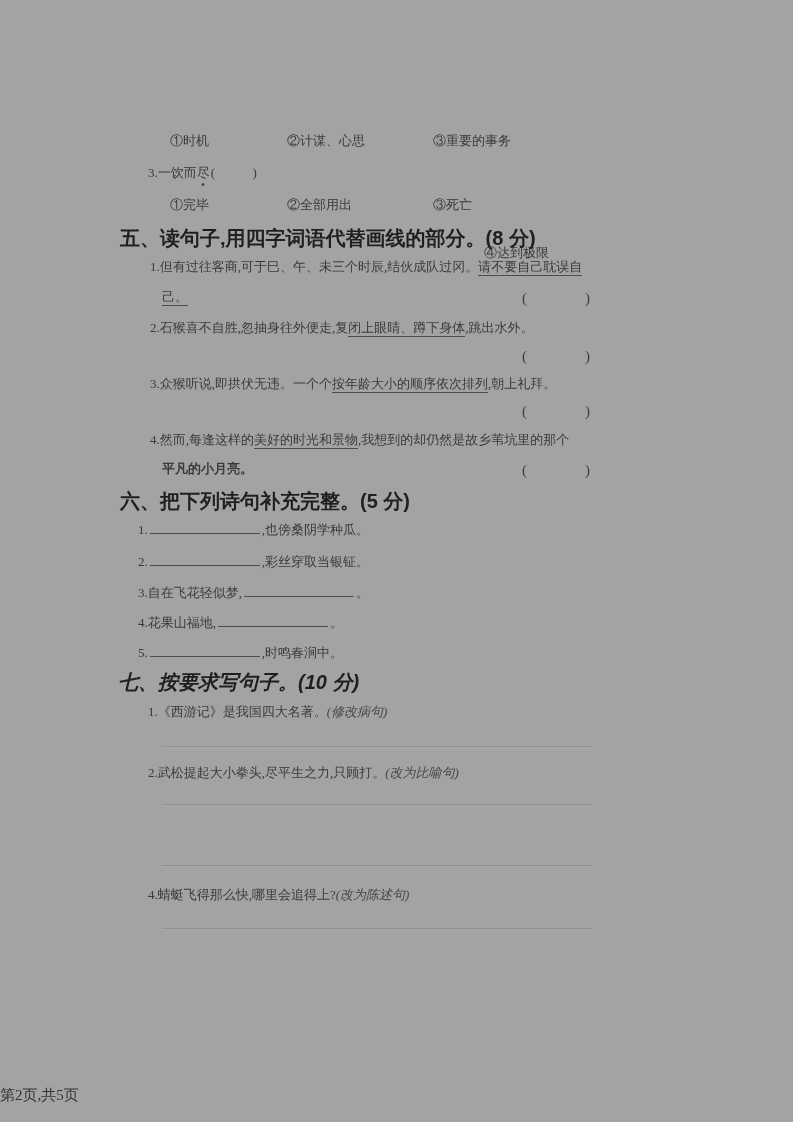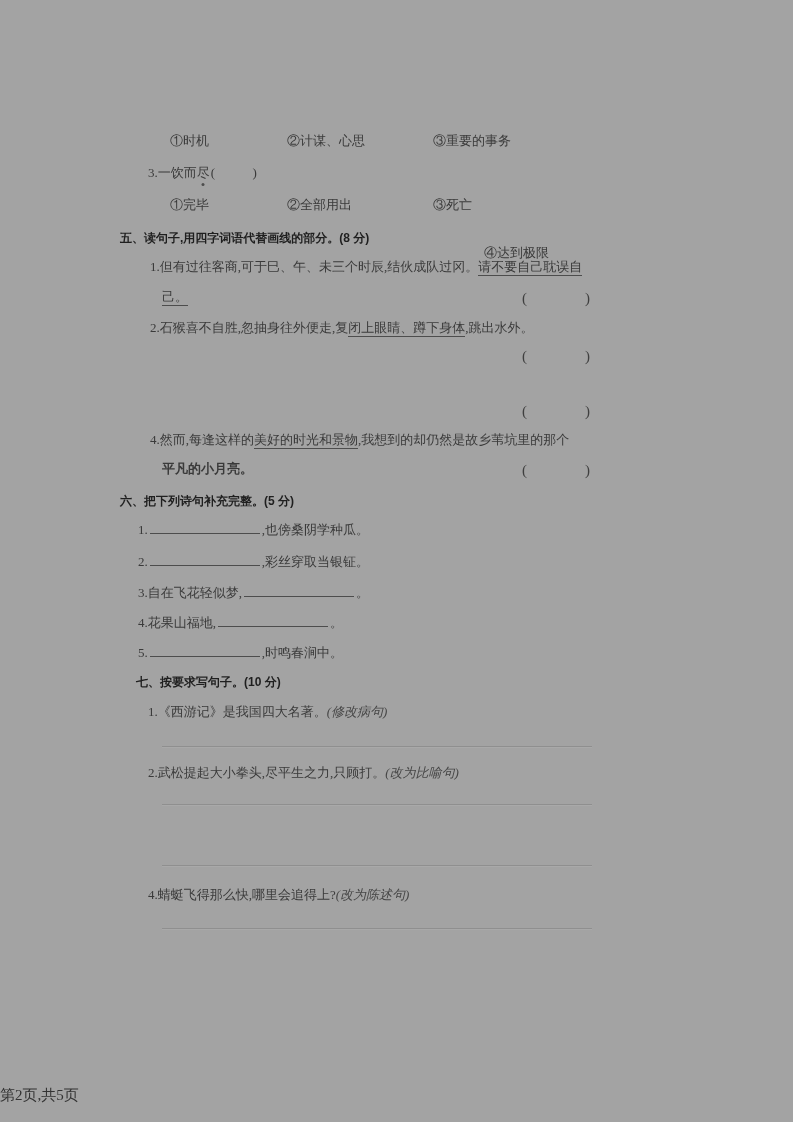--- a/index.html
+++ b/index.html
@@ -20,21 +20,21 @@
     position: absolute;
     white-space: nowrap;
     font-size: 13px;
     line-height: 20px;
     color: #3a3a3a;
   }
   .heading {
     font-weight: bold;
     color: #1f1f1f;
     font-family: "Liberation Sans", "DejaVu Sans", sans-serif;
-    font-size: 12px;
+    font-size: 20px;
   }
   .u {
     border-bottom: 1.2px solid #4d4d4d;
     padding-bottom: 1px;
   }
   .emph {
     position: relative;
   }
   .emph::after {
     content: "";
@@ -138,20 +138,23 @@
   </div>
 
   <div class="ln" style="top:318px; left:150px;">
     <span>2.石猴喜不自胜,忽抽身往外便走,复</span><span class="u">闭上眼睛、蹲下身体</span><span>,跳出水外。</span>
   </div>
   <div class="gparen" style="top:346px;">
     <span>(</span>
     <span>)</span>
   </div>
 
+  <div class="ln" style="top:374px; left:150px;">
+    <span>3.众猴听说,即拱伏无违。一个个</span><span class="u">按年龄大小的顺序依次排列</span><span>,朝上礼拜。</span>
+  </div>
   <div class="gparen" style="top:401px;">
     <span>(</span>
     <span>)</span>
   </div>
 
   <div class="ln" style="top:430px; left:150px;">
     <span>4.然而,每逢这样的</span><span class="u">美好的时光和景物</span><span>,我想到的却仍然是故乡苇坑里的那个</span>
   </div>
   <div class="ln" style="top:459px; left:162px;font-weight:bold;">
     <span>平凡的小月亮。</span>
@@ -172,21 +175,21 @@
   <div class="ln" style="top:582px; left:138px;">
     <span>3.</span><span>自在飞花轻似梦,</span><span class="blank"></span><span>。</span>
   </div>
   <div class="ln" style="top:612px; left:138px;">
     <span>4.</span><span>花果山福地,</span><span class="blank"></span><span>。</span>
   </div>
   <div class="ln" style="top:642px; left:138px;">
     <span>5.</span><span class="blank"></span><span>,时鸣春涧中。</span>
   </div>
 
-  <div class="ln heading" style="top:672px; left:136px;">七、按要求写句子。(10 分)</div>
+  <div class="ln heading" style="top:672px; left:118px;font-style:italic;">七、按要求写句子。(10 分)</div>
 
   <div class="ln" style="top:702px; left:148px;">
     <span>1.《西游记》是我国四大名著。</span><span class="hint">(修改病句)</span>
   </div>
   <div class="answer-line" style="top:746px;"></div>
 
   <div class="ln" style="top:763px; left:148px;">
     <span>2.武松提起大小拳头,尽平生之力,只顾打。</span><span class="hint">(改为比喻句)</span>
   </div>
   <div class="answer-line" style="top:804px;"></div>

